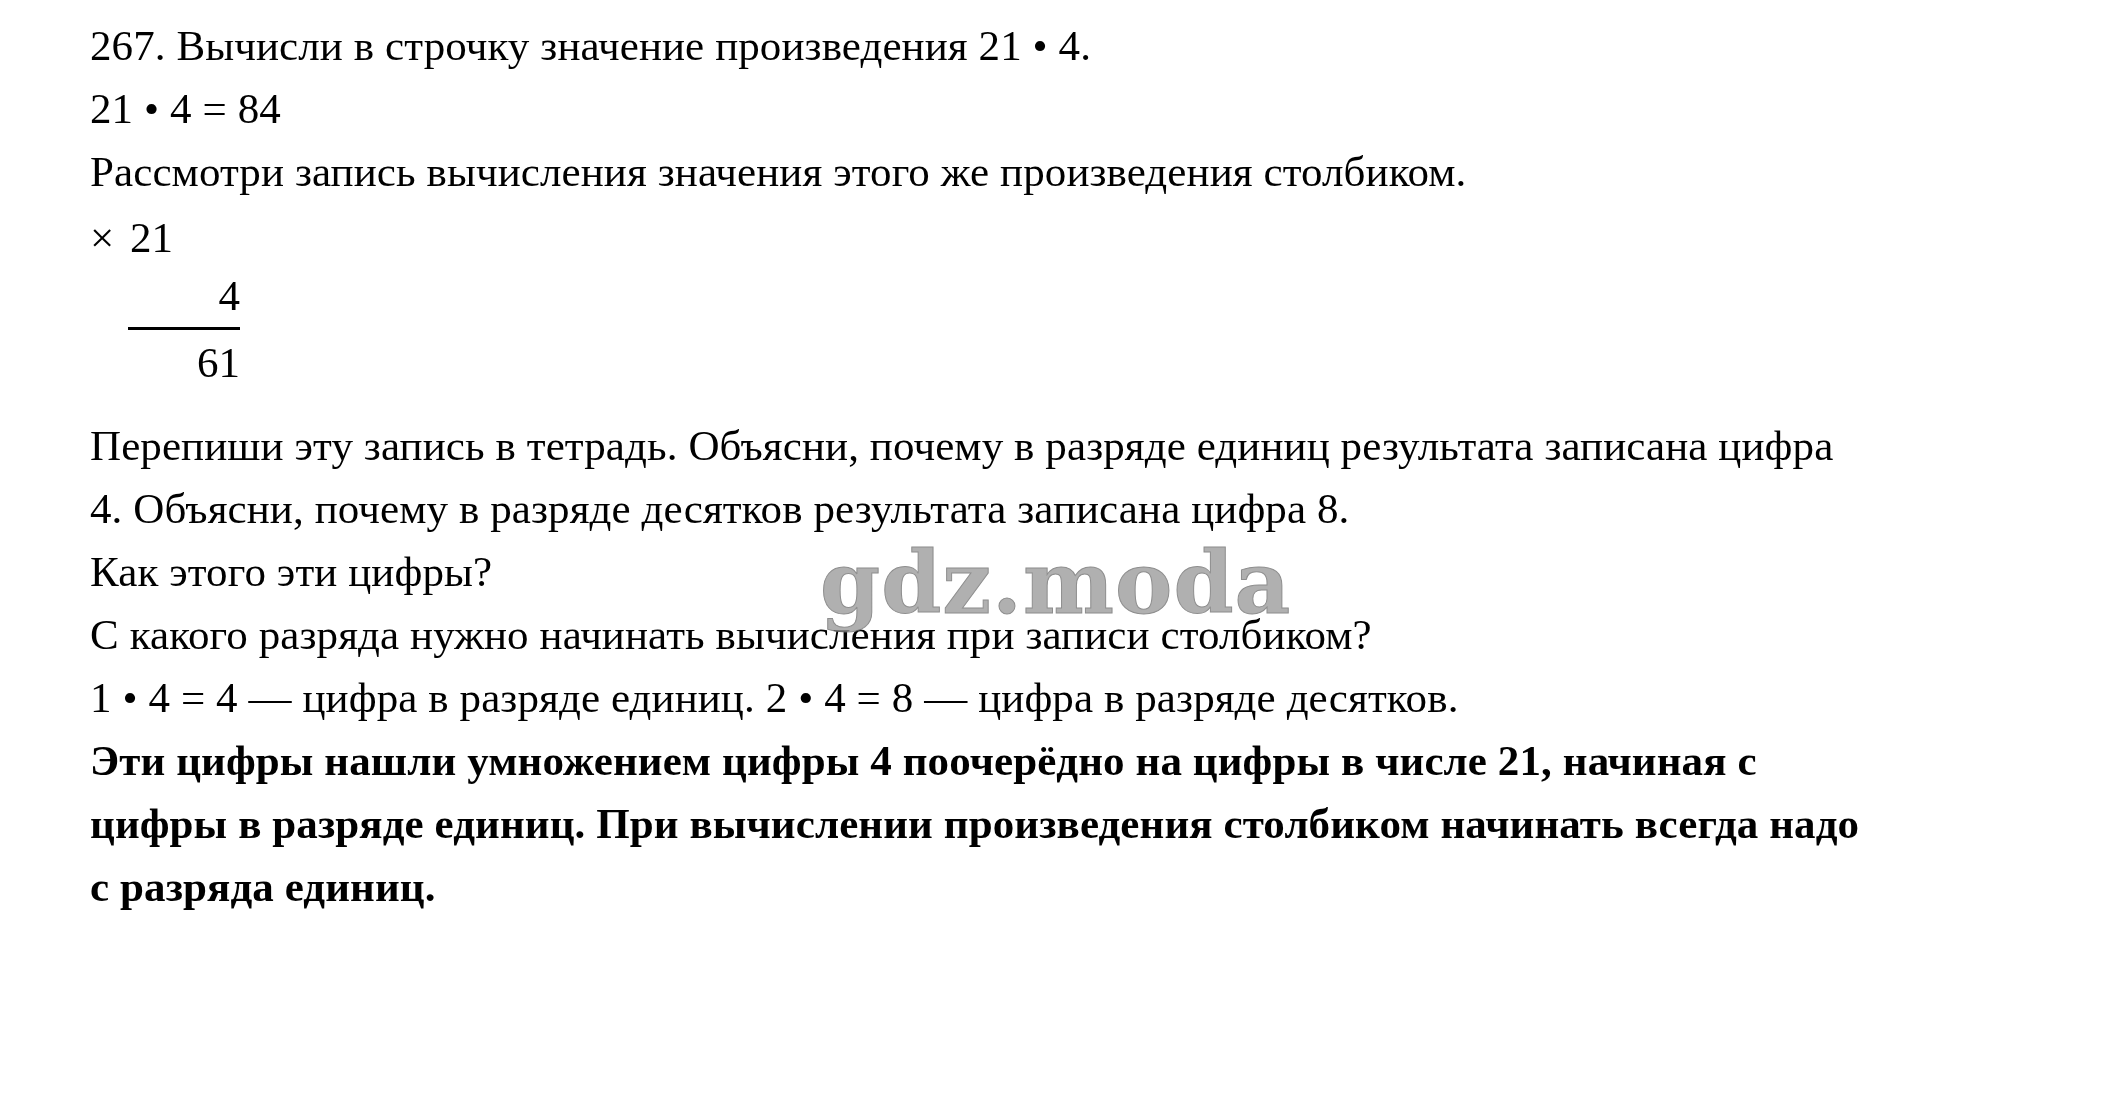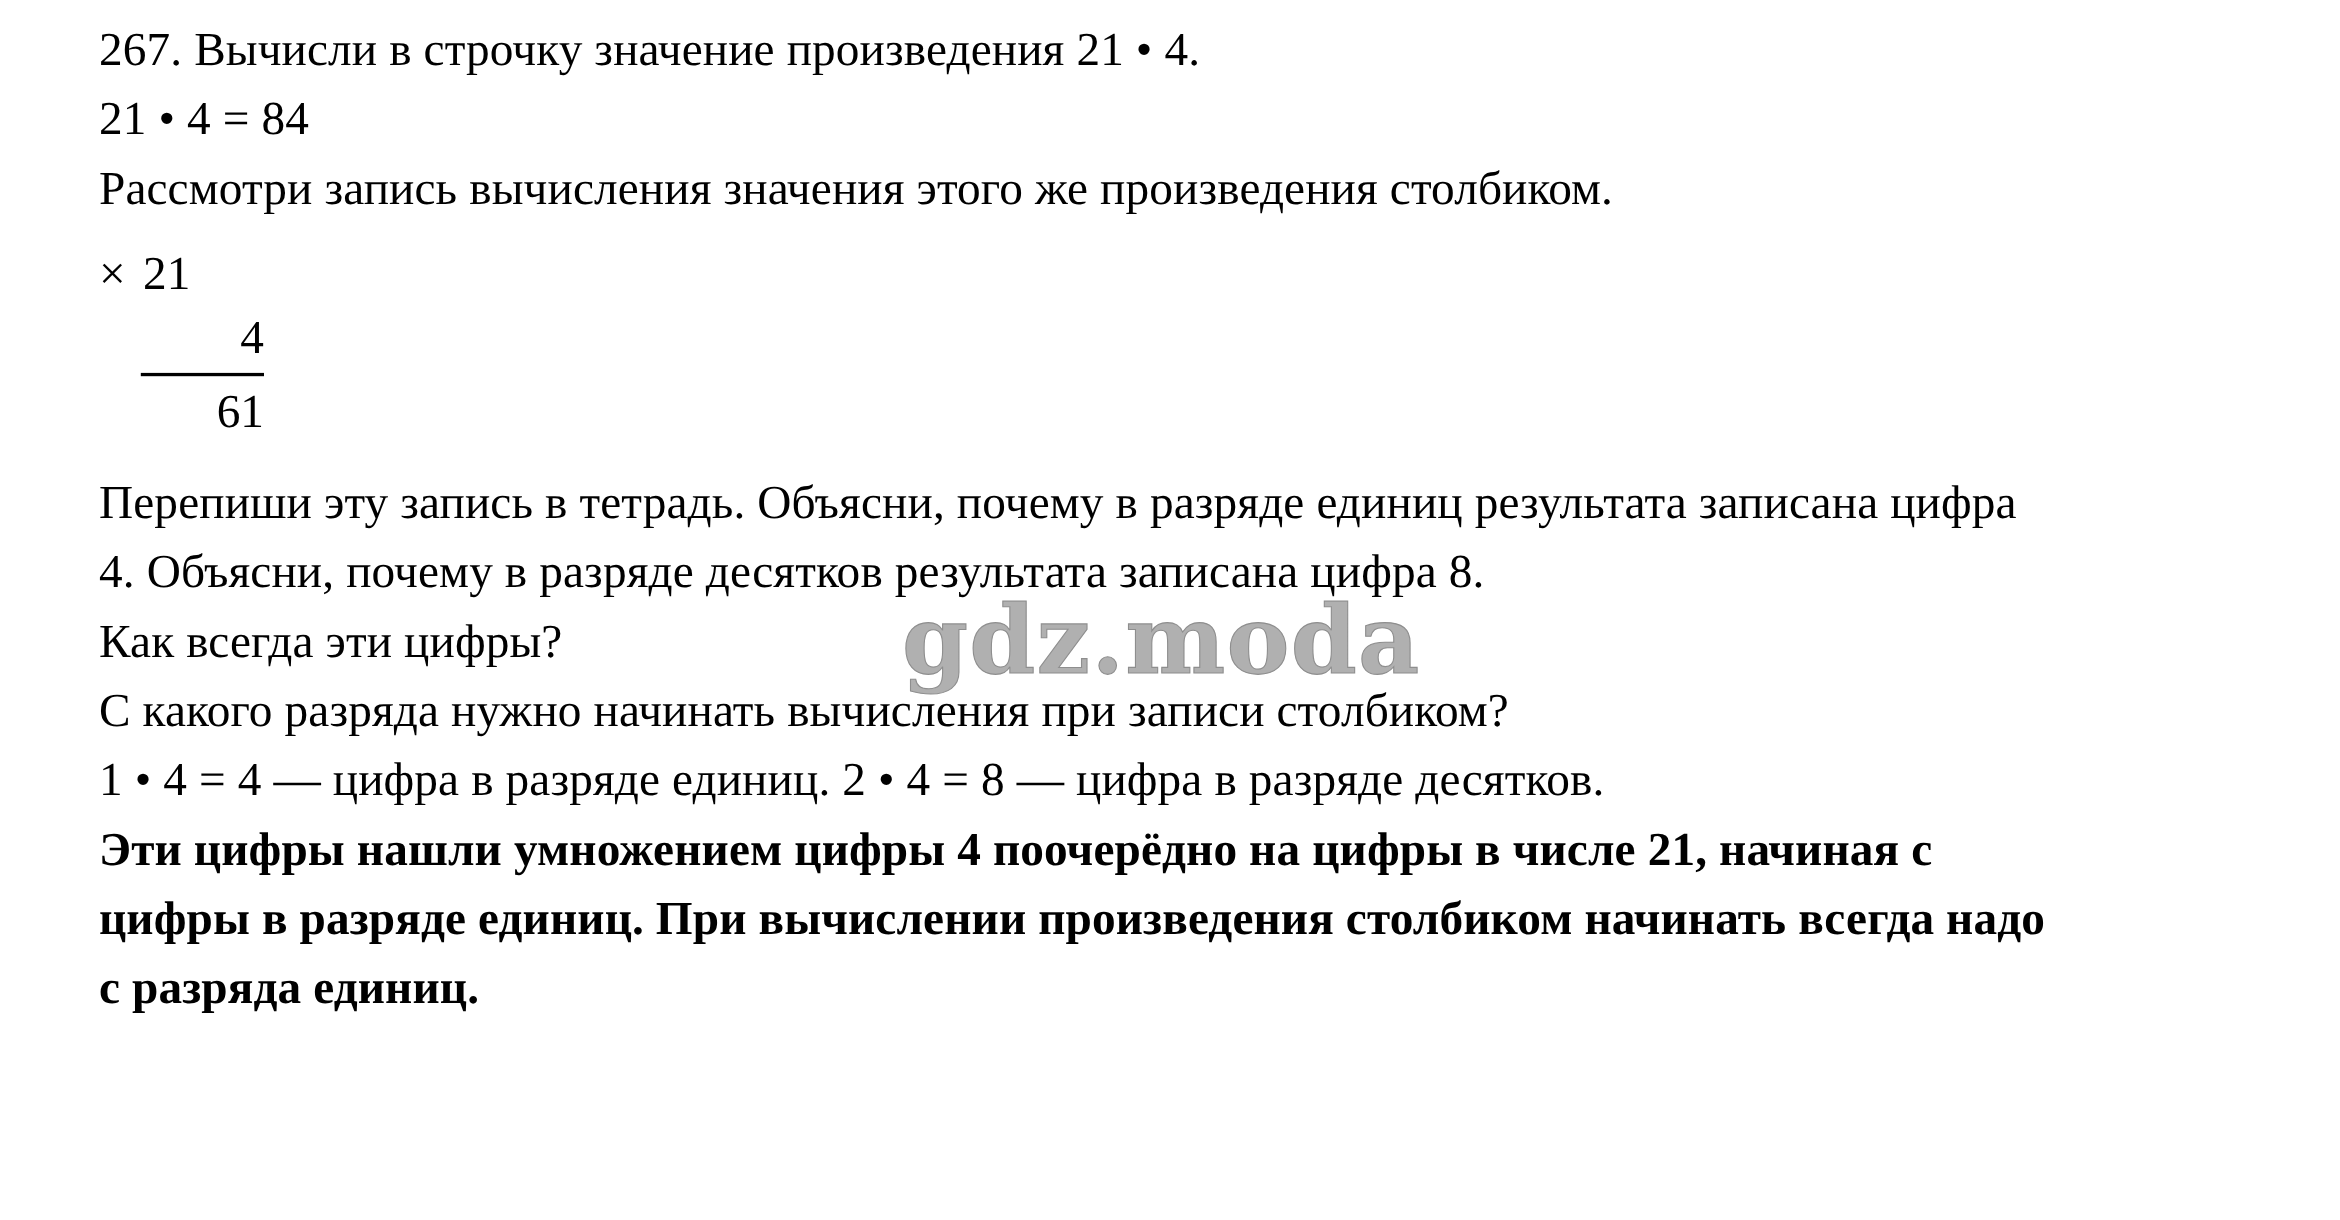--- a/index.html
+++ b/index.html
@@ -26,21 +26,21 @@
     font-size: 43px;
     line-height: 63px;
     white-space: pre;
     letter-spacing: 0.1px;
   }
   .line.wrap {
     white-space: normal;
   }
   
   .column-calc {
-    margin-top: 18px;
+    margin-top: 6px;
     margin-bottom: 4px;
     position: relative;
     width: 260px;
   }
   .cc-row {
     font-size: 43px;
     line-height: 58px;
     white-space: pre;
     text-align: left;
   }
@@ -124,21 +124,21 @@
     <div class="cc-row first"><span class="cc-operator">×</span><span class="cc-multiplicand">21</span></div>
     <div class="cc-row second"><span class="cc-second-inner">4</span></div>
     <div class="cc-rule"></div>
     <div class="cc-row"><span class="cc-result">61</span></div>
   </div>
 
   <div class="gap-med"></div>
 
   <div class="line wrap" style="max-width: 1820px;">Перепиши эту запись в тетрадь. Объясни, почему в разряде единиц результата записана цифра 4. Объясни, почему в разряде десятков результата записана цифра 8.</div>
 
-  <div class="line">Как всегда эти цифры?</div>
+  <div class="line">Как этого эти цифры?</div>
 
   <div class="line">С какого разряда нужно начинать вычисления при записи столбиком?</div>
 
   <div class="line">1 • 4 = 4 — цифра в разряде единиц. 2 • 4 = 8 — цифра в разряде десятков.</div>
 
   <div class="line wrap" style="max-width: 1850px; font-weight: bold;">Эти цифры нашли умножением цифры 4 поочерёдно на цифры в числе 21, начиная с цифры в разряде единиц. При вычислении произведения столбиком начинать всегда надо с разряда единиц.</div>
 
   <div class="watermark">gdz.moda</div>
 
 </div>

